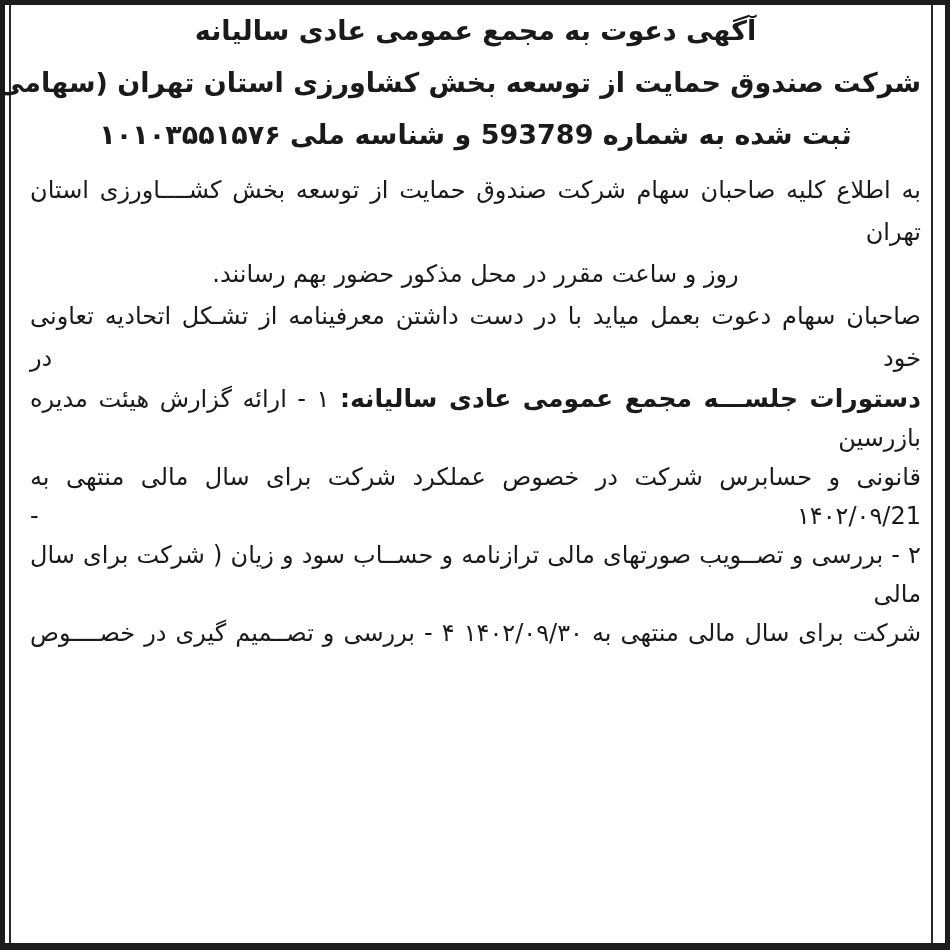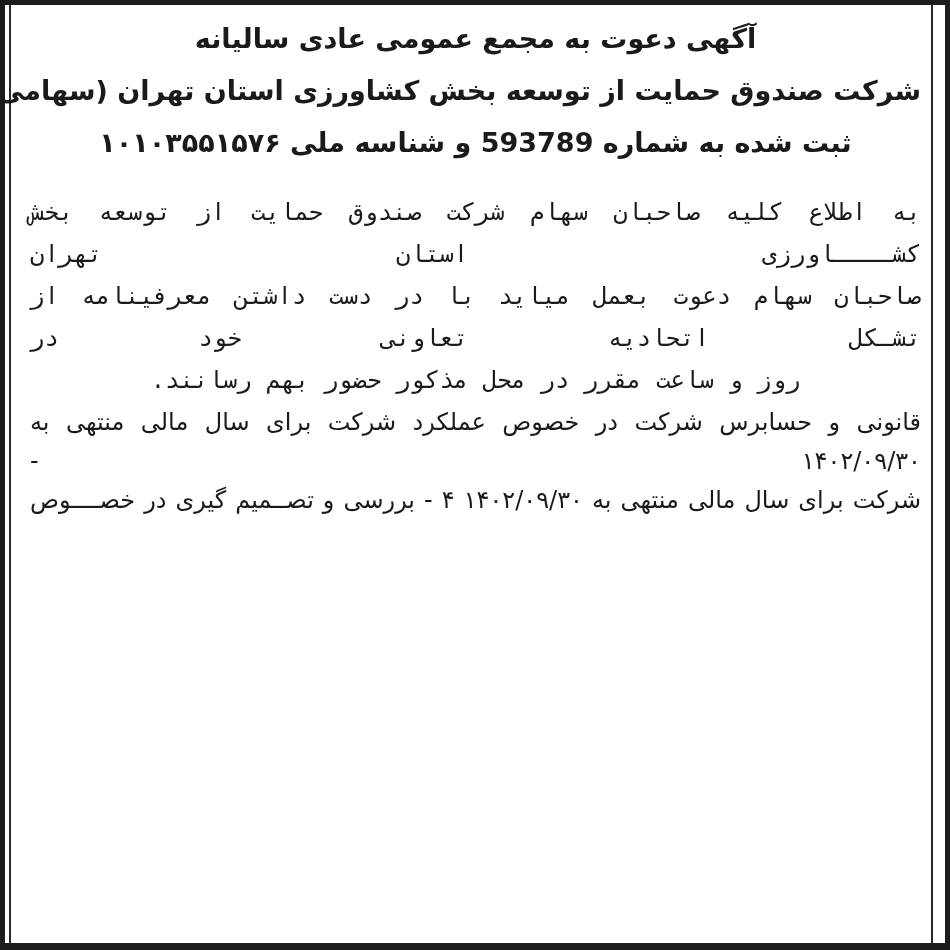--- a/index.html
+++ b/index.html
@@ -26,33 +26,32 @@
   .rule-inner-left  { position: absolute; top: 5px; bottom: 7px; left: 9px;  width: 2px; background: #2a2a2a; }
   .rule-inner-right { position: absolute; top: 5px; bottom: 7px; right: 17px; width: 2px; background: #2a2a2a; }
 
   .content {
     position: absolute;
     top: 5px;
     bottom: 7px;
     right: 29px;
     left: 30px;
     direction: rtl;
-    padding-top: 8px;
   }
 
   .header { text-align: center; }
   .title-line {
     font-size: 27px;
     font-weight: 700;
     line-height: 52px;
     white-space: nowrap;
     letter-spacing: 0;
   }
 
-  .intro { margin-top: 24px; font-size: 24px; font-family: Liberation Mono, monospace; }
+  .intro { margin-top: 8px; font-size: 24px; }
   .intro .line { line-height: 42px; }
 
   .agenda { font-size: 24px; }
   .agenda .line { line-height: 39px; }
   .agenda-lead { font-weight: 700; font-size: 25px; }
 
   .line { width: 100%; }
   .a-j { text-align: justify; text-align-last: justify; }
   .a-c { text-align: center;  text-align-last: center; }
 </style>
@@ -71,25 +70,30 @@
   <div class="content">
 
     <div class="header">
       <div class="title-line">آگهی دعوت به مجمع عمومی عادی سالیانه</div>
       <div class="title-line">شرکت صندوق حمایت از توسعه بخش کشاورزی استان تهران (سهامی خاص)</div>
       <div class="title-line">ثبت شده به شماره 593789 و شناسه ملی ۱۰۱۰۳۵۵۱۵۷۶</div>
     </div>
 
     <div class="intro">
         <div class="line a-j">به اطلاع کلیه صاحبان سهام شرکت صندوق حمایت از توسعه بخش کشــــاورزی استان تهران</div>
+        <div class="line a-c">روز و ساعت مقرر در محل مذکور حضور بهم رسانند.</div>
         <div class="line a-j">صاحبان سهام دعوت بعمل میاید با در دست داشتن معرفینامه از تشـکل اتحادیه تعاونی خود در</div>
-        <div class="line a-c">روز و ساعت مقرر در محل مذکور حضور بهم رسانند.</div>
       </div>
 
     <div class="agenda">
+      <div class="line a-j">
+        <span class="agenda-lead">دستورات جلســـه مجمع عمومی عادی سالیانه:</span>
+        <span>۱ - ارائه گزارش هیئت مدیره بازرسین</span>
+      </div>
       <div>
-          <div class="line a-j">قانونی و حسابرس شرکت در خصوص عملکرد شرکت برای سال مالی منتهی به ۱۴۰۲/۰۹/۳۰ -</div>
+          <div class="line a-j">قانونی و حسابرس شرکت در خصوص عملکرد شرکت برای سال مالی منتهی به ۱۴۰۲/۰۹/21 -</div>
+          <div class="line a-j">۲ - بررسی و تصــویب صورتهای مالی ترازنامه و حســاب سود و زیان ( شرکت برای سال مالی</div>
           <div class="line a-j">شرکت برای سال مالی منتهی به ۱۴۰۲/۰۹/۳۰ ۴ - بررسی و تصــمیم گیری در خصــــوص</div>
         </div>
     </div>
 
   </div>
 </div>
 
 </body></html>

